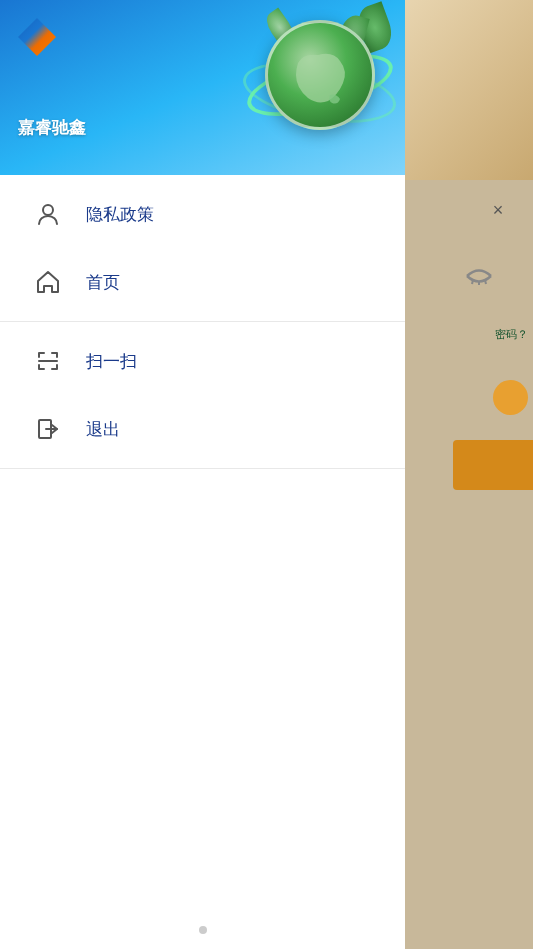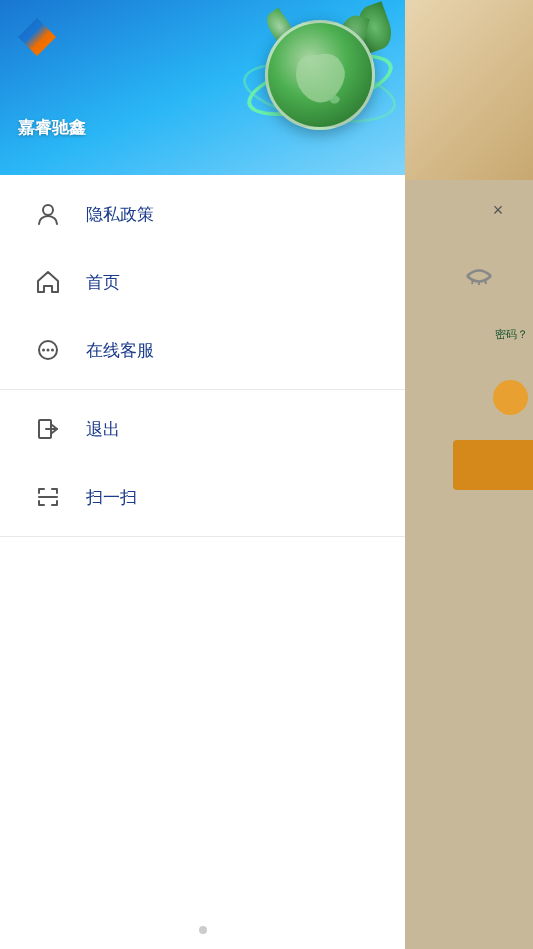--- a/index.html
+++ b/index.html
@@ -334,55 +334,44 @@
         <span class="menu-label">隐私政策</span>
       </div>
       <div class="menu-item">
         <div class="menu-icon">
           <svg width="26" height="26" viewBox="0 0 26 26" fill="none">
             <path d="M3 12L13 3L23 12V23H17V17H9V23H3V12Z" stroke="#555" stroke-width="2" fill="none" stroke-linejoin="round"></path>
           </svg>
         </div>
         <span class="menu-label">首页</span>
       </div>
-      <div class="menu-item">
-        <div class="menu-icon">
-          <svg width="26" height="26" viewBox="0 0 26 26" fill="none">
-            <circle cx="13" cy="13" r="9" stroke="#555" stroke-width="2"></circle>
-            <circle cx="8.5" cy="13" r="1.5" fill="#555"></circle>
-            <circle cx="13" cy="13" r="1.5" fill="#555"></circle>
-            <circle cx="17.5" cy="13" r="1.5" fill="#555"></circle>
-          </svg>
-        </div>
-        <span class="menu-label">在线客服</span>
-      </div>
     </div>
 
     <div class="menu-section">
-      <div class="menu-item">
-        <div class="menu-icon">
-          <svg width="26" height="26" viewBox="0 0 26 26" fill="none">
-            <rect x="4" y="4" width="12" height="18" rx="1" stroke="#555" stroke-width="2"></rect>
-            <path d="M17 9L22 13L17 17" stroke="#555" stroke-width="2" stroke-linecap="round" stroke-linejoin="round"></path>
-            <line x1="11" y1="13" x2="22" y2="13" stroke="#555" stroke-width="2" stroke-linecap="round"></line>
-          </svg>
-        </div>
-        <span class="menu-label">退出</span>
-      </div>
       <div class="menu-item">
         <div class="menu-icon">
           <svg width="26" height="26" viewBox="0 0 26 26" fill="none">
             <path d="M4 9V5H9" stroke="#555" stroke-width="2" stroke-linecap="round" stroke-linejoin="round"></path>
             <path d="M22 9V5H17" stroke="#555" stroke-width="2" stroke-linecap="round" stroke-linejoin="round"></path>
             <path d="M4 17V21H9" stroke="#555" stroke-width="2" stroke-linecap="round" stroke-linejoin="round"></path>
             <path d="M22 17V21H17" stroke="#555" stroke-width="2" stroke-linecap="round" stroke-linejoin="round"></path>
             <line x1="4" y1="13" x2="22" y2="13" stroke="#555" stroke-width="2" stroke-linecap="round"></line>
           </svg>
         </div>
         <span class="menu-label">扫一扫</span>
       </div>
+      <div class="menu-item">
+        <div class="menu-icon">
+          <svg width="26" height="26" viewBox="0 0 26 26" fill="none">
+            <rect x="4" y="4" width="12" height="18" rx="1" stroke="#555" stroke-width="2"></rect>
+            <path d="M17 9L22 13L17 17" stroke="#555" stroke-width="2" stroke-linecap="round" stroke-linejoin="round"></path>
+            <line x1="11" y1="13" x2="22" y2="13" stroke="#555" stroke-width="2" stroke-linecap="round"></line>
+          </svg>
+        </div>
+        <span class="menu-label">退出</span>
+      </div>
     </div>
   </div>
 
   <div class="drawer-footer">
     <div class="dot-indicator"></div>
   </div>
 </div>
 
 </body></html>

